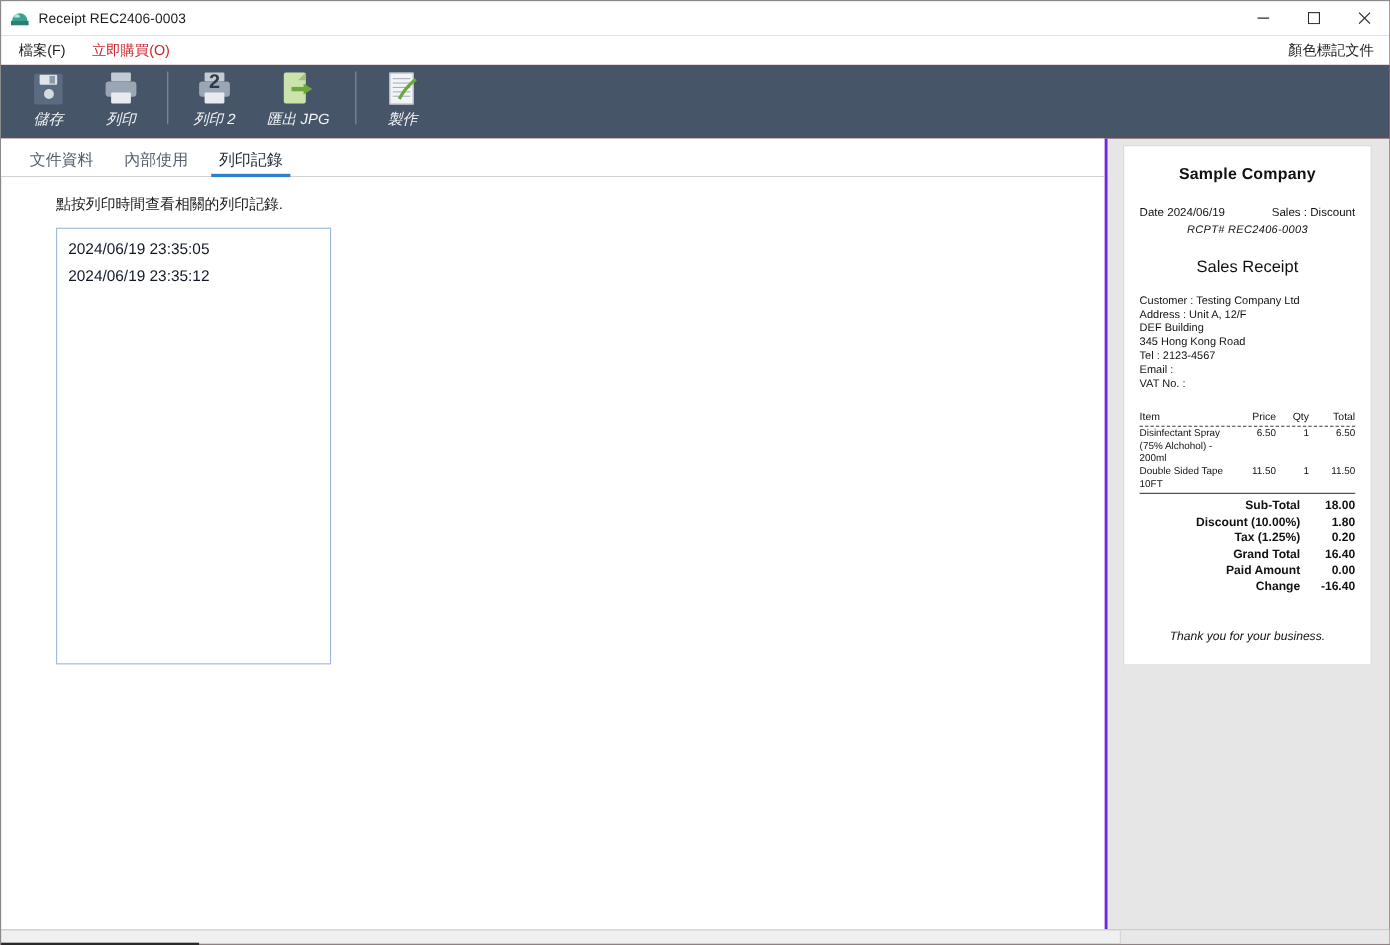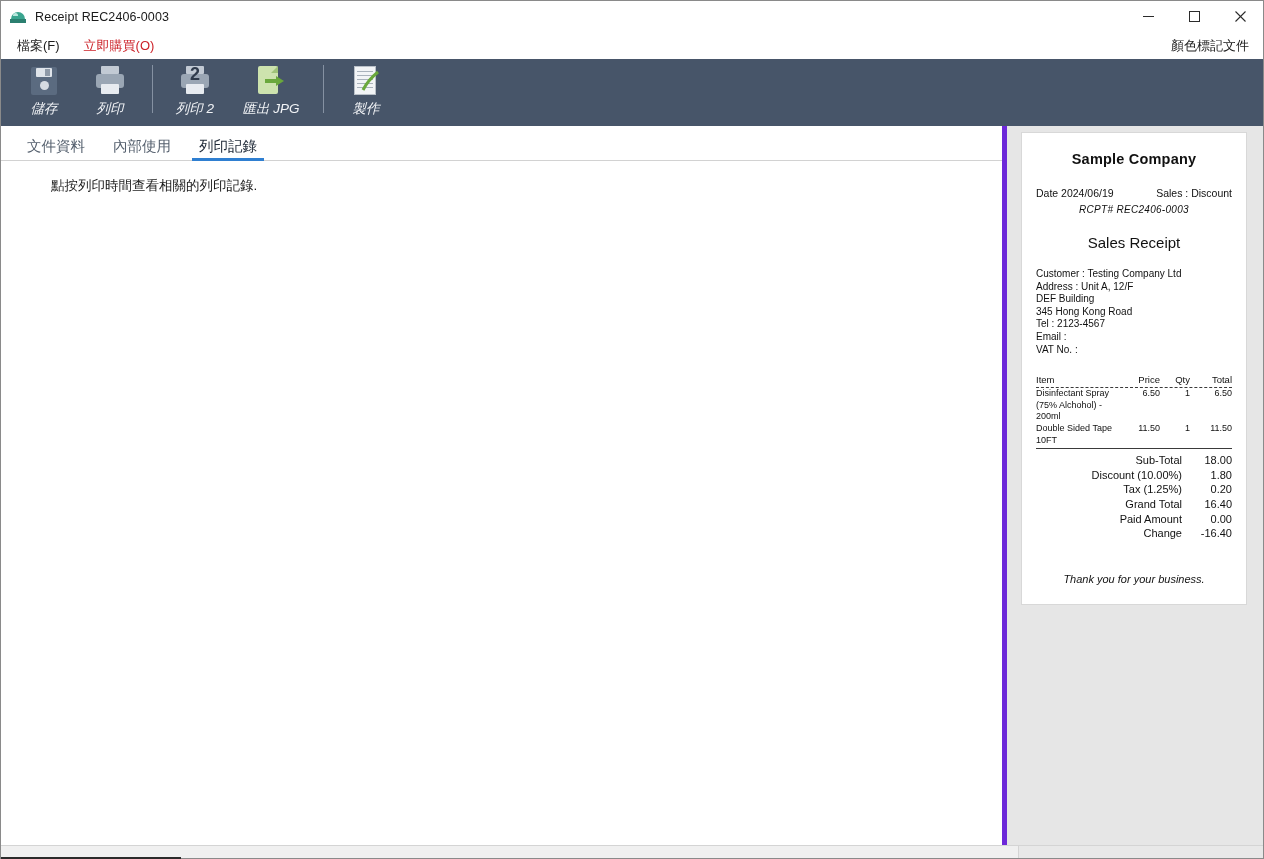--- a/index.html
+++ b/index.html
@@ -158,21 +158,21 @@
     position: absolute; left: 12px; top: 5px; width: 18px; height: 22px;
   }
 
   
   .body-split { flex: 1; display: flex; min-height: 0; }
 
   .left-pane {
     width: 1006px; min-width: 1006px;
     display: flex; flex-direction: column;
     background: #ffffff;
-    border-right: 5px solid #6d28d9;
+    border-right: 3px solid #6d28d9;
     min-height: 0;
   }
 
   .tabs {
     height: 35px; min-height: 35px;
     display: flex; align-items: flex-end;
     padding-left: 12px;
     border-bottom: 1px solid #d2d2d2;
     background: #ffffff;
   }
@@ -238,20 +238,21 @@
   }
   .r-item-row { display: flex; font-size: 9px; line-height: 11.6px; }
   .c-name { flex: 1; min-width: 0; }
   .c-price { width: 40px; text-align: right; }
   .c-qty { width: 30px; text-align: right; }
   .c-total { width: 42px; text-align: right; }
   .r-items-end { border-top: 1px solid #3a3a3a; margin-top: 2px; }
   .r-tot-row {
     display: flex; justify-content: flex-end; font-size: 11px;
     line-height: 14.6px;
+    font-weight: bold;
   }
   .r-tot-label { text-align: right; }
   .r-tot-val { width: 50px; text-align: right; }
   .r-thanks {
     text-align: center; font-style: italic; font-size: 11px; margin-top: 32px;
   }
 
   
   .hscroll {
     height: 13px; min-height: 13px;
@@ -372,20 +373,24 @@
     <div class="left-pane">
 
       <div class="tabs">
         <div class="tab">文件資料</div>
         <div class="tab">內部使用</div>
         <div class="tab active">列印記錄</div>
       </div>
 
       <div class="left-content">
         <div class="hint">點按列印時間查看相關的列印記錄.</div>
+        <div class="log-list">
+          <div class="log-item">2024/06/19 23:35:05</div>
+          <div class="log-item">2024/06/19 23:35:12</div>
+        </div>
       </div>
     </div>
 
     <div class="right-pane">
       <div class="receipt-card">
 
         <div class="r-company">Sample Company</div>
 
         <div class="r-row">
           <span>Date 2024/06/19</span>

